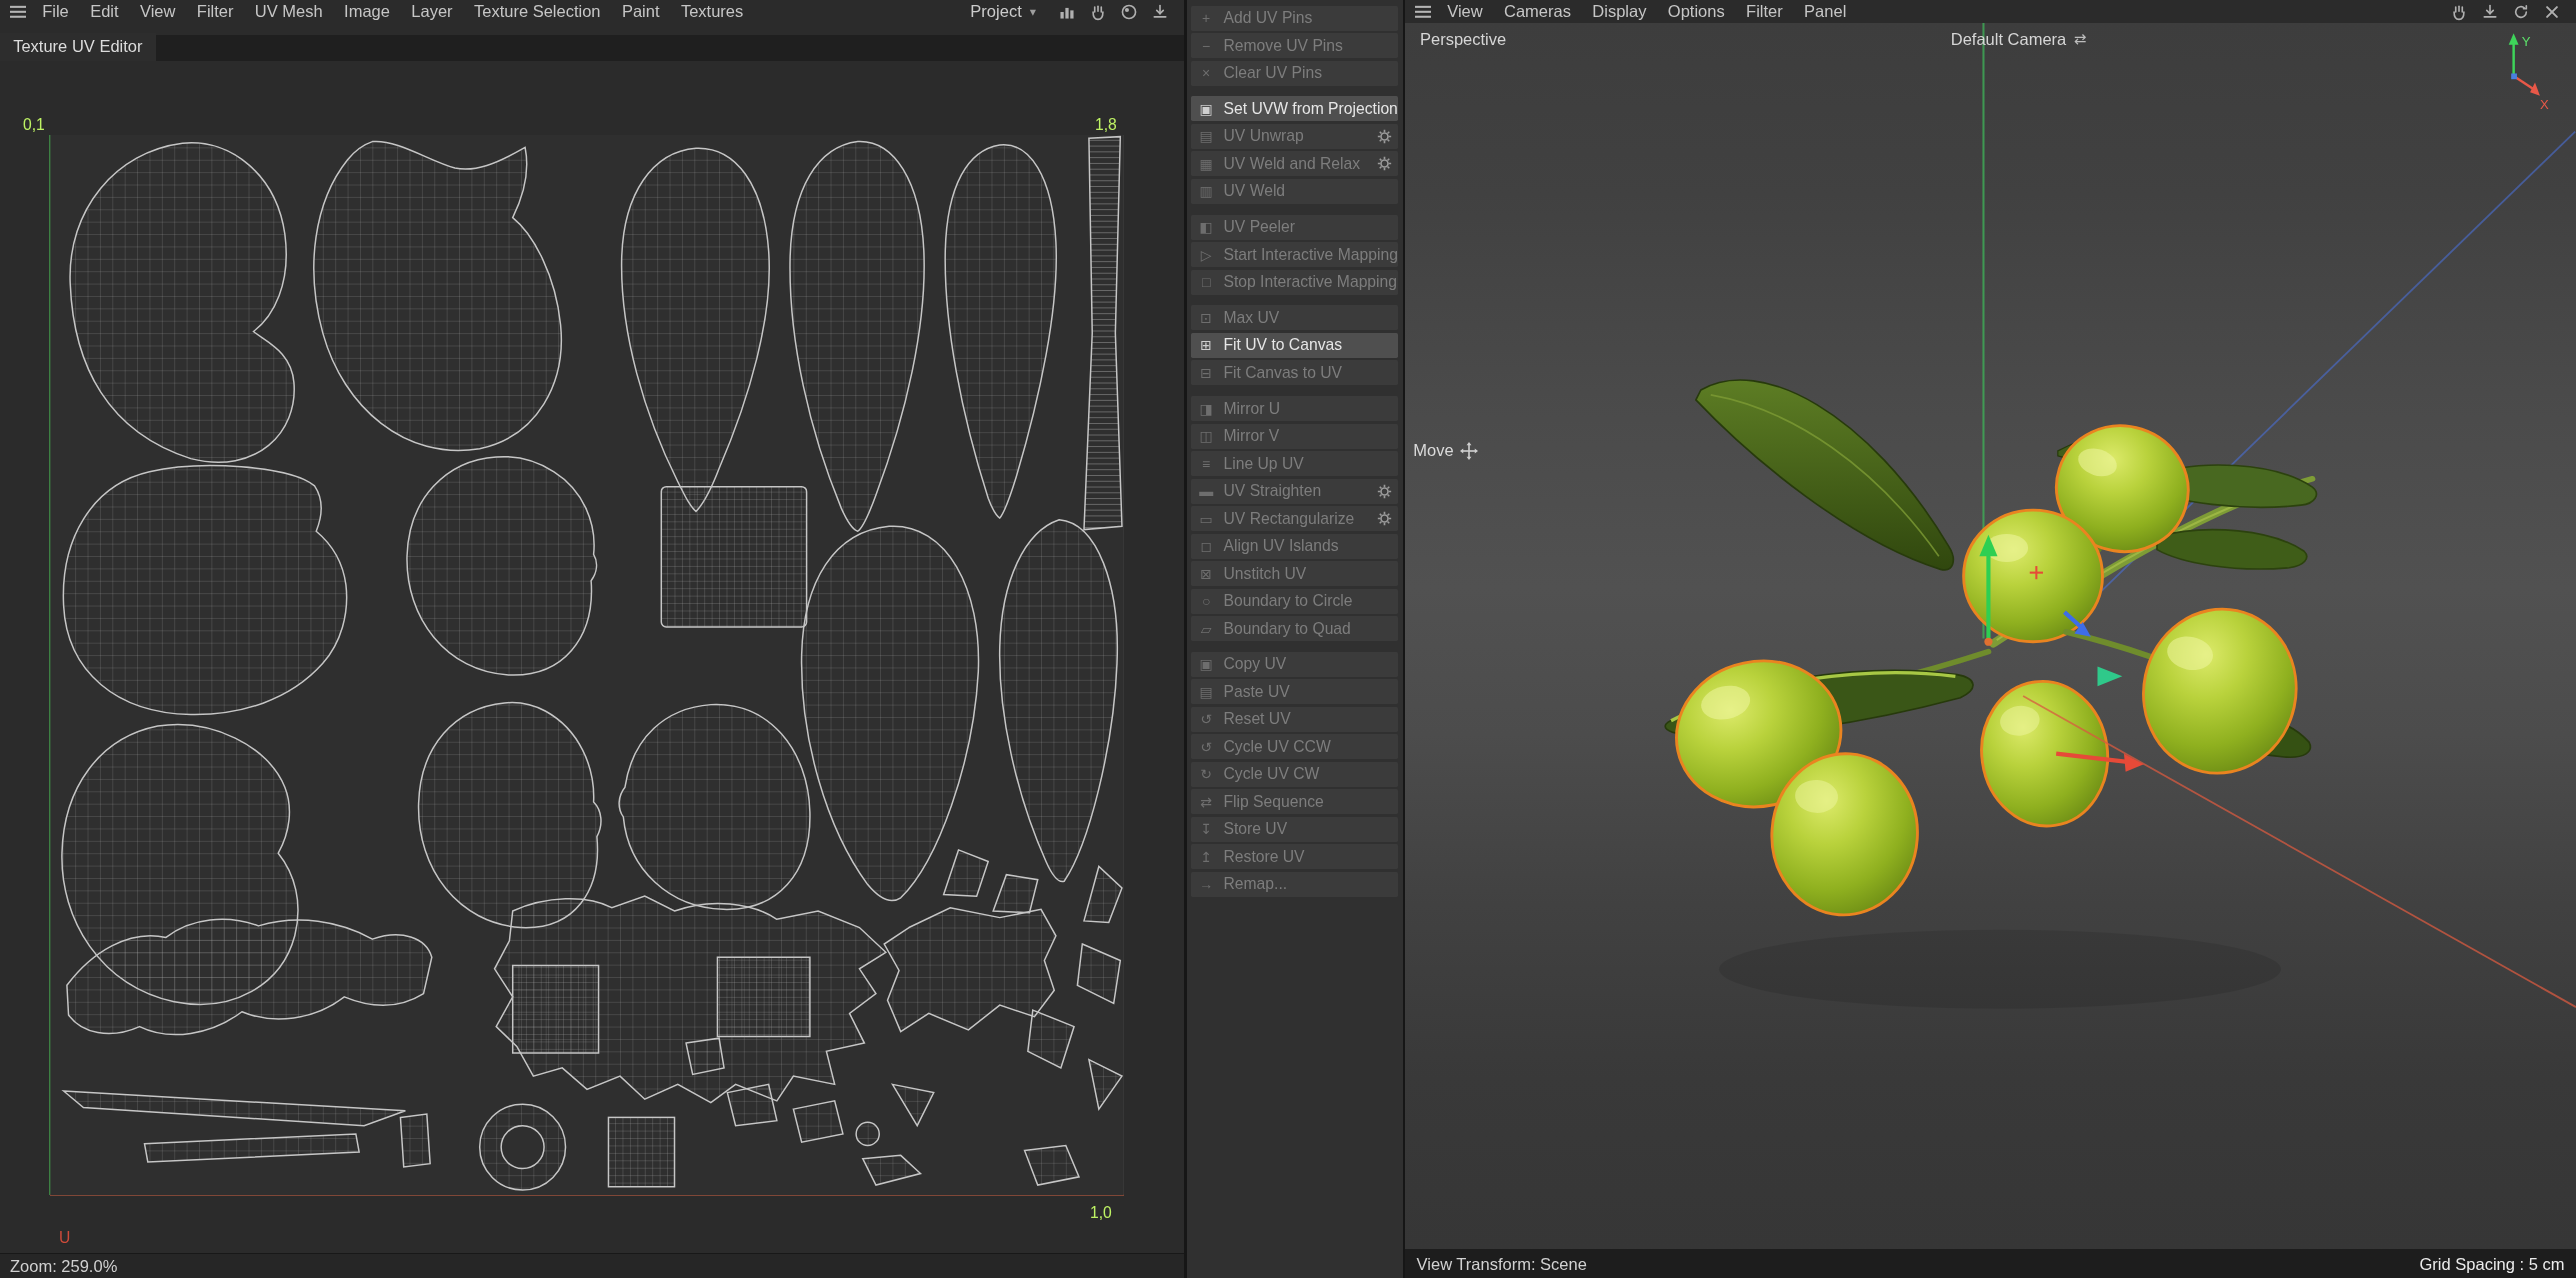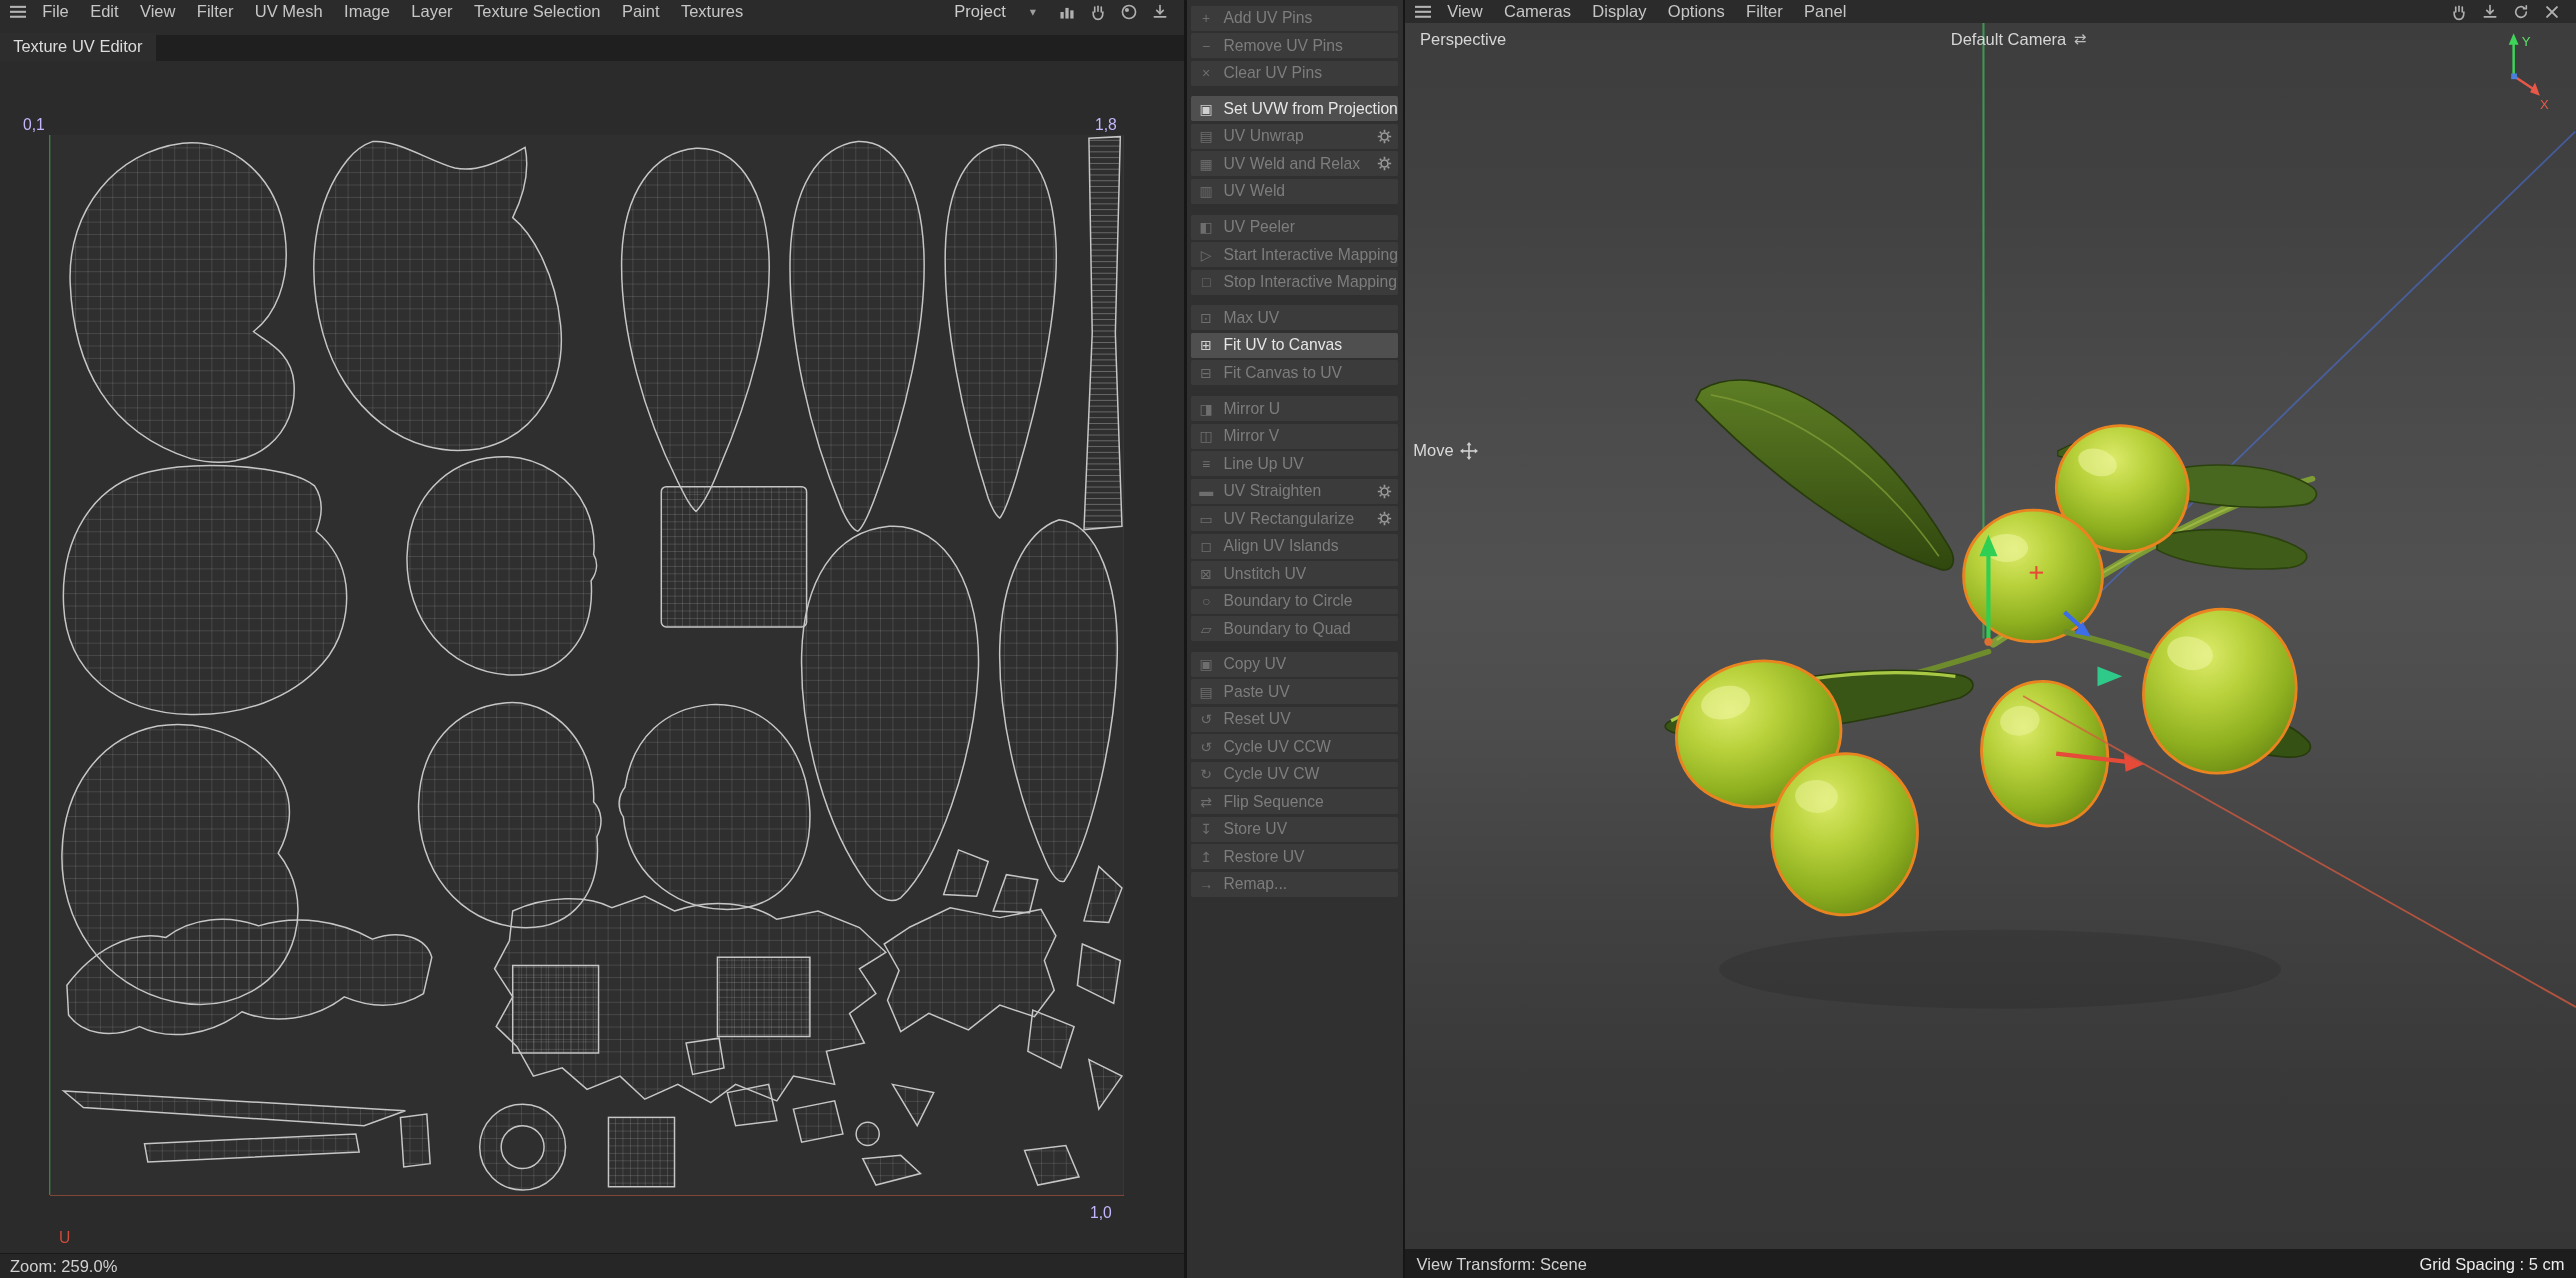--- a/index.html
+++ b/index.html
@@ -5,32 +5,32 @@
   html,body{margin:0;padding:0;background:#1b1b1b;}
   body{width:2576px;height:1279px;overflow:hidden;font-family:"Liberation Sans","DejaVu Sans",sans-serif;color:#c6c6c6;}
   #app{display:flex;width:2576px;height:1279px;}
   .v-divider{width:2.5px;background:#161616;flex:none;}
 
   
   .menubar{height:23px;background:#2b2b2b;display:flex;align-items:center;padding:0 8.3px;color:#c6c6c6;font-size:16.5px;flex:none;white-space:nowrap;}
   .menubar .mi{padding:0 10.7px;cursor:default;text-align:right;}
   .hamb{display:inline-flex;align-items:center;margin:0 5px 0 1.7px;}
   .spacer{flex:1;}
-  .project{display:flex;align-items:center;gap:24px;padding:0.8px 10px;color:#cccccc;}
+  .project{display:flex;align-items:center;gap:8px;padding:0.8px 10px;color:#cccccc;}
   .chev{font-size:12.4px;color:#9e9e9e;}
   .mb-icons{display:flex;align-items:center;gap:13.2px;margin:0 6.6px 0 11.6px;}
   .mb-icons svg{display:block;}
 
   
   .left-region{width:1184px;display:flex;flex-direction:column;background:#2b2b2b;flex:none;}
   .tabbar{height:26.4px;background:#1f1f1f;display:flex;align-items:flex-end;flex:none;margin-top:12px;}
   .tab{background:#2d2d2d;color:#dcdcdc;font-size:16.5px;padding:4.1px 13.2px 5px;}
   .uv-area{flex:1;position:relative;background:#2b2b2b;overflow:hidden;}
   .uv-canvas-svg{position:absolute;left:50px;top:74px;}
-  .corner{position:absolute;font-size:15.7px;color:#c4b5fd;}
+  .corner{position:absolute;font-size:15.7px;color:#bef264;}
   .axisline-v{position:absolute;left:49px;top:74px;width:1.7px;height:1060px;background:#3f8a46;opacity:.9;}
   .axisline-h{position:absolute;left:50px;top:1133px;width:1074px;height:1.7px;background:#8a4a38;opacity:.9;}
   .boxline-t{position:absolute;left:50px;top:74px;width:1074px;height:0.8px;background:#454545;}
   .boxline-r{position:absolute;left:1123px;top:74px;width:0.8px;height:1060px;background:#454545;}
   .u-label{position:absolute;left:59px;top:1168px;color:#cd4b3a;font-size:15.7px;}
   .uv-status{height:25px;background:#262626;border-top:0.8px solid #181818;display:flex;align-items:center;padding:0 10px;font-size:16.5px;color:#d0d0d0;flex:none;}
 
   
   .toolbar-col{width:216px;background:#303030;padding-top:5.8px;box-sizing:border-box;flex:none;overflow:hidden;}
   .tool-group{margin-bottom:10.7px;}

